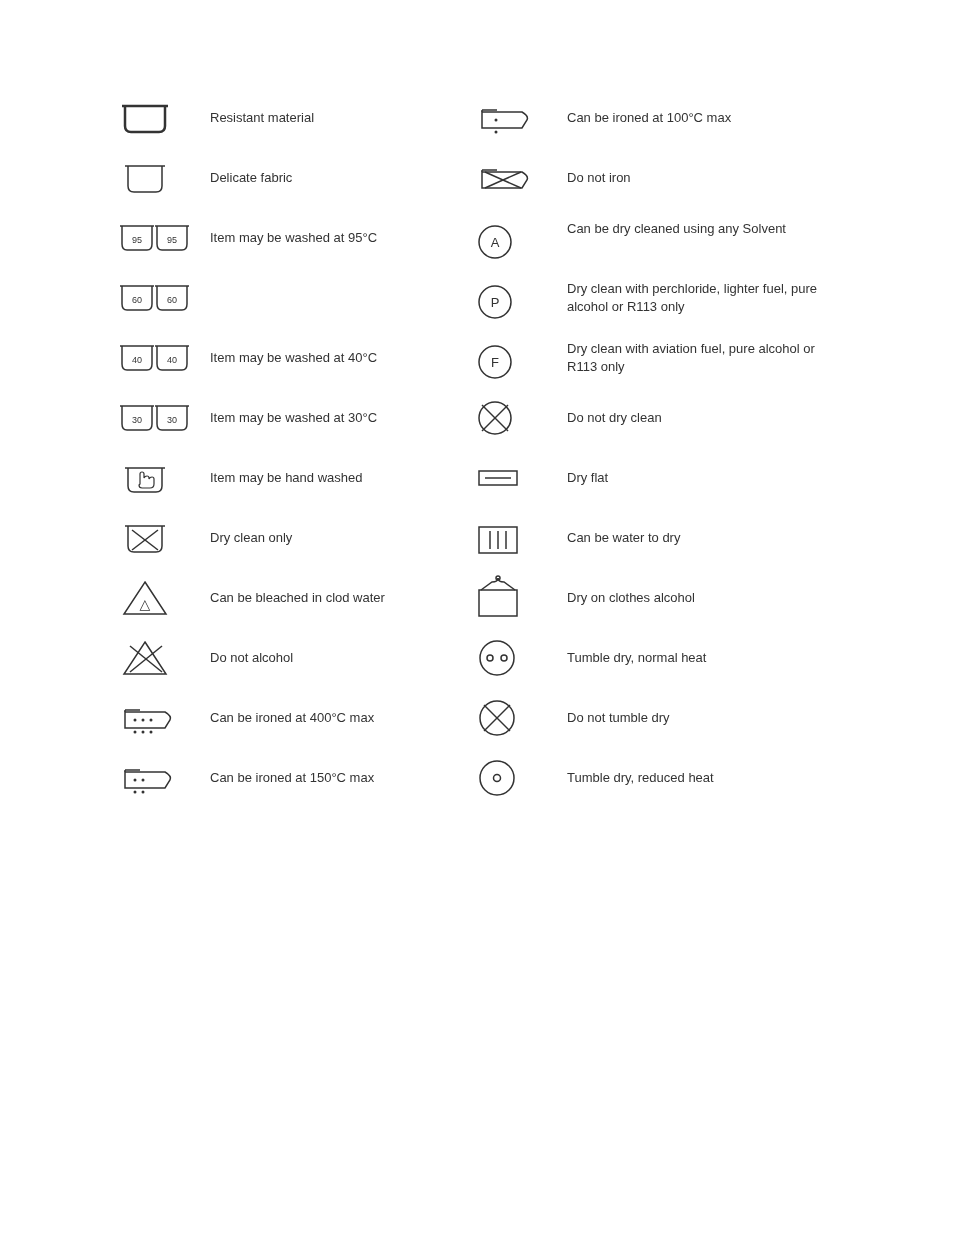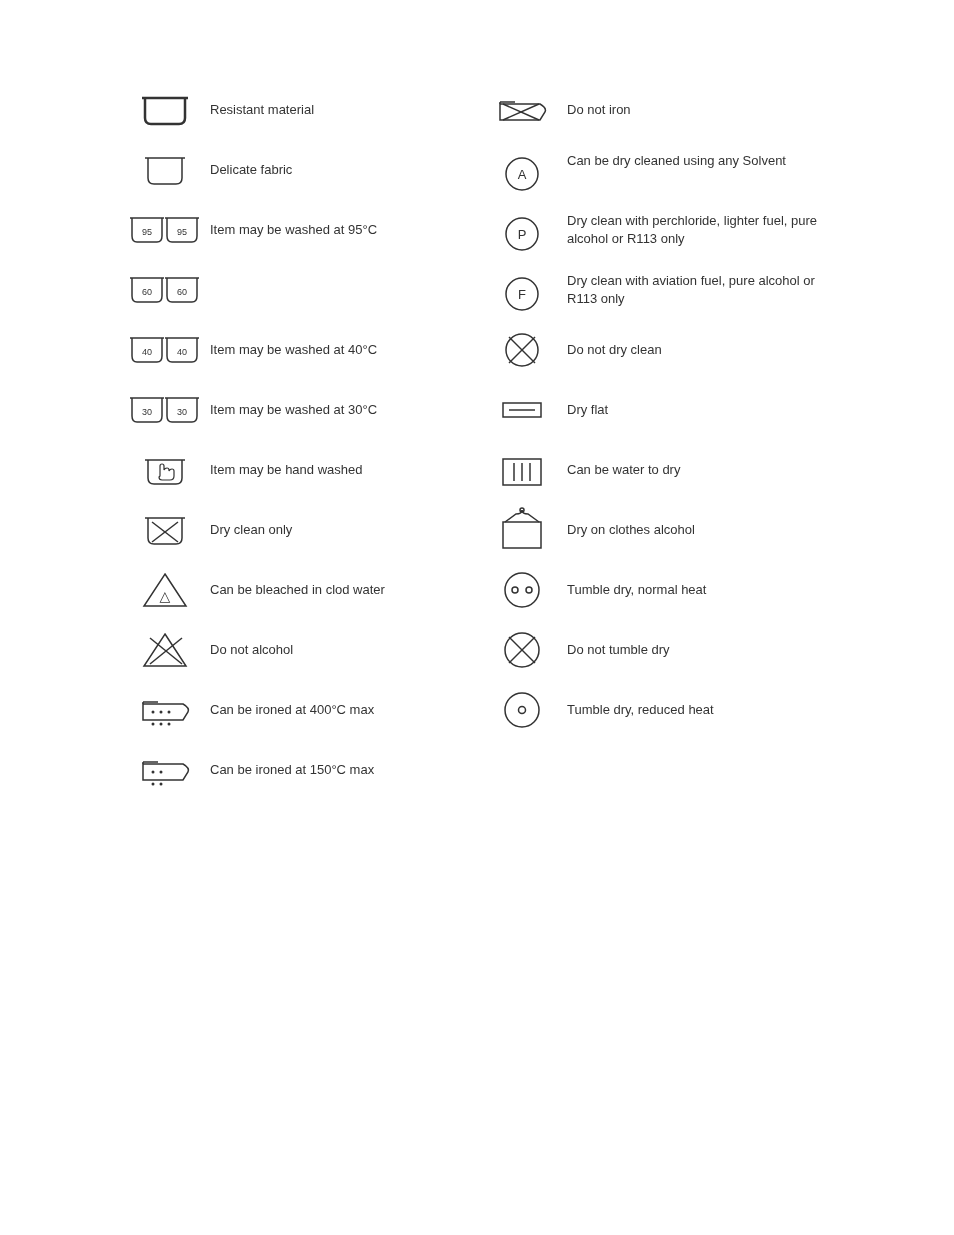--- a/index.html
+++ b/index.html
@@ -9,20 +9,21 @@
       font-size: 13px;
       color: #333;
       width: 954px;
       min-height: 1235px;
     }
     .container {
       padding: 80px 120px;
       display: grid;
       grid-template-columns: 1fr 1fr;
       gap: 0;
+      margin-top: 8px;
     }
     .col {
       display: flex;
       flex-direction: column;
       gap: 0;
     }
     .item {
       display: flex;
       align-items: center;
       min-height: 60px;
@@ -30,21 +31,20 @@
     }
     .item.tall {
       align-items: flex-start;
       padding-top: 12px;
     }
     .icon-area {
       width: 90px;
       min-width: 90px;
       display: flex;
       align-items: center;
-      justify-content: center;
     }
     .label {
       flex: 1;
       line-height: 1.4;
       font-size: 13px;
     }
     svg {
       overflow: visible;
     }
   </style>
@@ -213,20 +213,33 @@
           <circle cx="23" cy="34" r="1.5" fill="#333"></circle>
         </svg>
       </div>
       <div class="label">Can be ironed at 150°C max</div>
     </div>
 
   </div>
 
   <div class="col">
 
+    <div class="item">
+      <div class="icon-area">
+        <svg width="55" height="40" viewBox="0 0 55 40">
+          <path d="M5,14 L5,30 L45,30 L50,22 Q52,18 45,14 Z" fill="none" stroke="#333" stroke-width="1.5"></path>
+          <line x1="5" y1="14" x2="5" y2="12" stroke="#333" stroke-width="1.5"></line>
+          <line x1="5" y1="12" x2="20" y2="12" stroke="#333" stroke-width="1.5"></line>
+          <circle cx="19" cy="22" r="1.5" fill="#333"></circle>
+
+          <circle cx="19" cy="34" r="1.5" fill="#333"></circle>
+        </svg>
+      </div>
+      <div class="label">Can be ironed at 100°C  max</div>
+    </div>
 
     <div class="item">
       <div class="icon-area">
         <svg width="55" height="40" viewBox="0 0 55 40">
           <path d="M5,14 L5,30 L45,30 L50,22 Q52,18 45,14 Z" fill="none" stroke="#333" stroke-width="1.5"></path>
           <line x1="5" y1="14" x2="5" y2="12" stroke="#333" stroke-width="1.5"></line>
           <line x1="5" y1="12" x2="20" y2="12" stroke="#333" stroke-width="1.5"></line>
           <line x1="8" y1="14" x2="44" y2="30" stroke="#333" stroke-width="1.5"></line>
           <line x1="44" y1="14" x2="8" y2="30" stroke="#333" stroke-width="1.5"></line>
         </svg>

